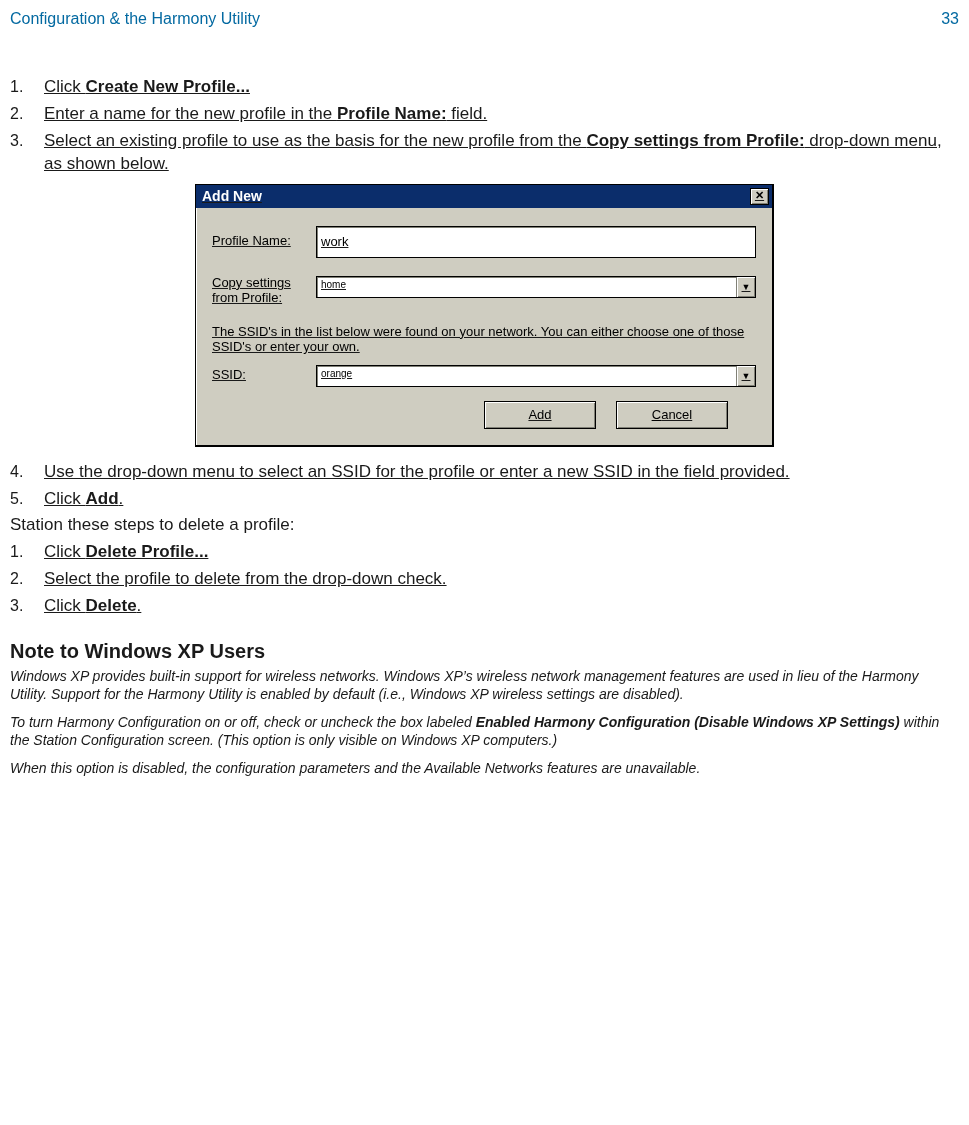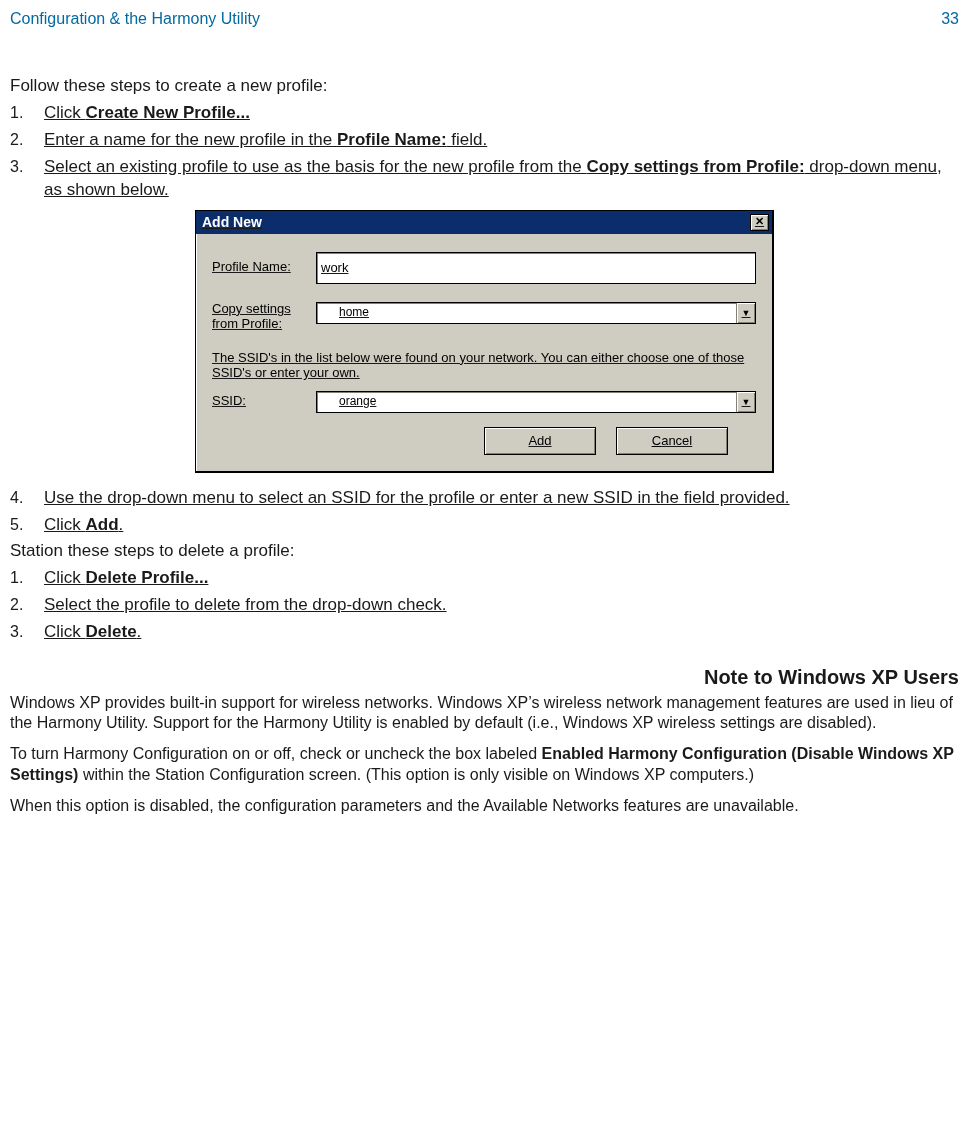--- a/index.html
+++ b/index.html
@@ -119,22 +119,22 @@
     flex:1;
     display:flex;
     border: 1px solid #000;
     box-shadow: inset 1px 1px 0 #808076, inset -1px -1px 0 #fff;
     background:#fff;
     height:22px;
     box-sizing:border-box;
   }
   .dlg-select-text {
     flex:1;
-    padding:2px 22px;
-    font-size:12px;
+    padding:2px 4px;
+    font-size:10px;
     color:#000;
   }
   .dlg-select-btn {
     width:18px;
     background:#cfcdc1;
     border-left:1px solid #808076;
     box-shadow: inset 1px 1px 0 #fff, inset -1px -1px 0 #808076;
     display:flex;
     align-items:center;
     justify-content:center;
@@ -165,39 +165,38 @@
     justify-content:center;
     font-size:13px;
     color:#000;
   }
   .dlg-btn .ul { text-decoration: underline; }
 
   h2.section {
     font-size: 20px;
     font-weight: 700;
     margin: 22px 0 4px 0;
-    text-align: right;
   }
   p.body {
-    font-size: 16px;
+    font-size: 14px;
     line-height: 1.3;
     margin: 4px 0 10px 0;
+    font-style: italic;
   }
 </style>
 </head>
 <body>
 
 <div class="page">
 
   <div class="running-header">
     <span>Configuration &amp; the Harmony Utility</span>
     <span>33</span>
   </div>
 
-  <p class="intro">Follow these steps to create a new profile:</p>
 
   <ol class="steps">
     <li>
         <span class="step-body">
       <span>Click </span><b>Create New Profile...</b><span></span>
     </span>
       </li>
     <li>
         <span class="step-body">
       <span>Enter a name for the new profile in the </span><b>Profile Name:</b><span> field.</span>

